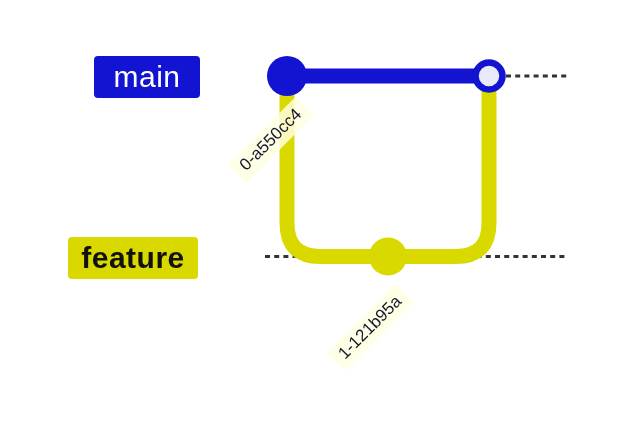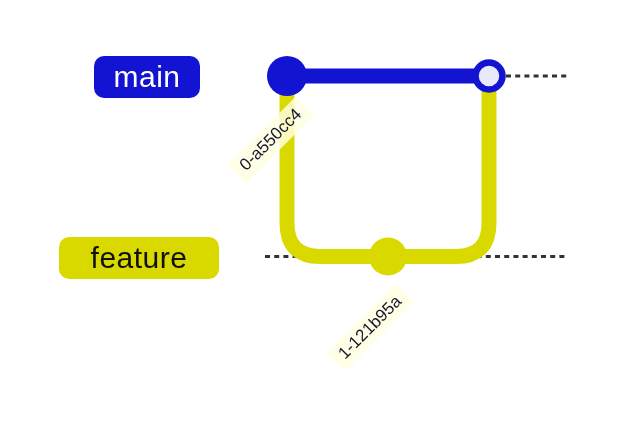--- a/index.html
+++ b/index.html
@@ -18,40 +18,41 @@
   .stage svg {
     position: absolute;
     left: 0;
     top: 0;
   }
   .badge {
     position: absolute;
     display: flex;
     align-items: center;
     justify-content: center;
-    border-radius: 10px;
+    border-radius: 4px;
     font-size: 30px;
     line-height: 1;
     letter-spacing: 0.5px;
   }
   .badge-main {
     left: 94px;
     top: 56px;
     width: 106px;
     height: 42px;
     background: var(--main_branch, #1313d2);
     color: var(--main_label_text, #ffffff);
   }
   .badge-feature {
-    left: 59px;
+    left: 68px;
     top: 237px;
-    width: 160px;
+    width: 130px;
     height: 42px;
     background: var(--feature_branch, #d9d900);
     color: var(--feature_label_text, #111111);
+    font-weight: bold;
   }
   .commit-label {
     position: absolute;
     transform: rotate(-45deg);
     transform-origin: 100% 0;
     background: var(--commit_label_bg, #ffffe0d9);
     color: var(--commit_label_text, #181830);
     font-size: 17px;
     line-height: 1;
     padding: 4px 8px 5px 8px;

